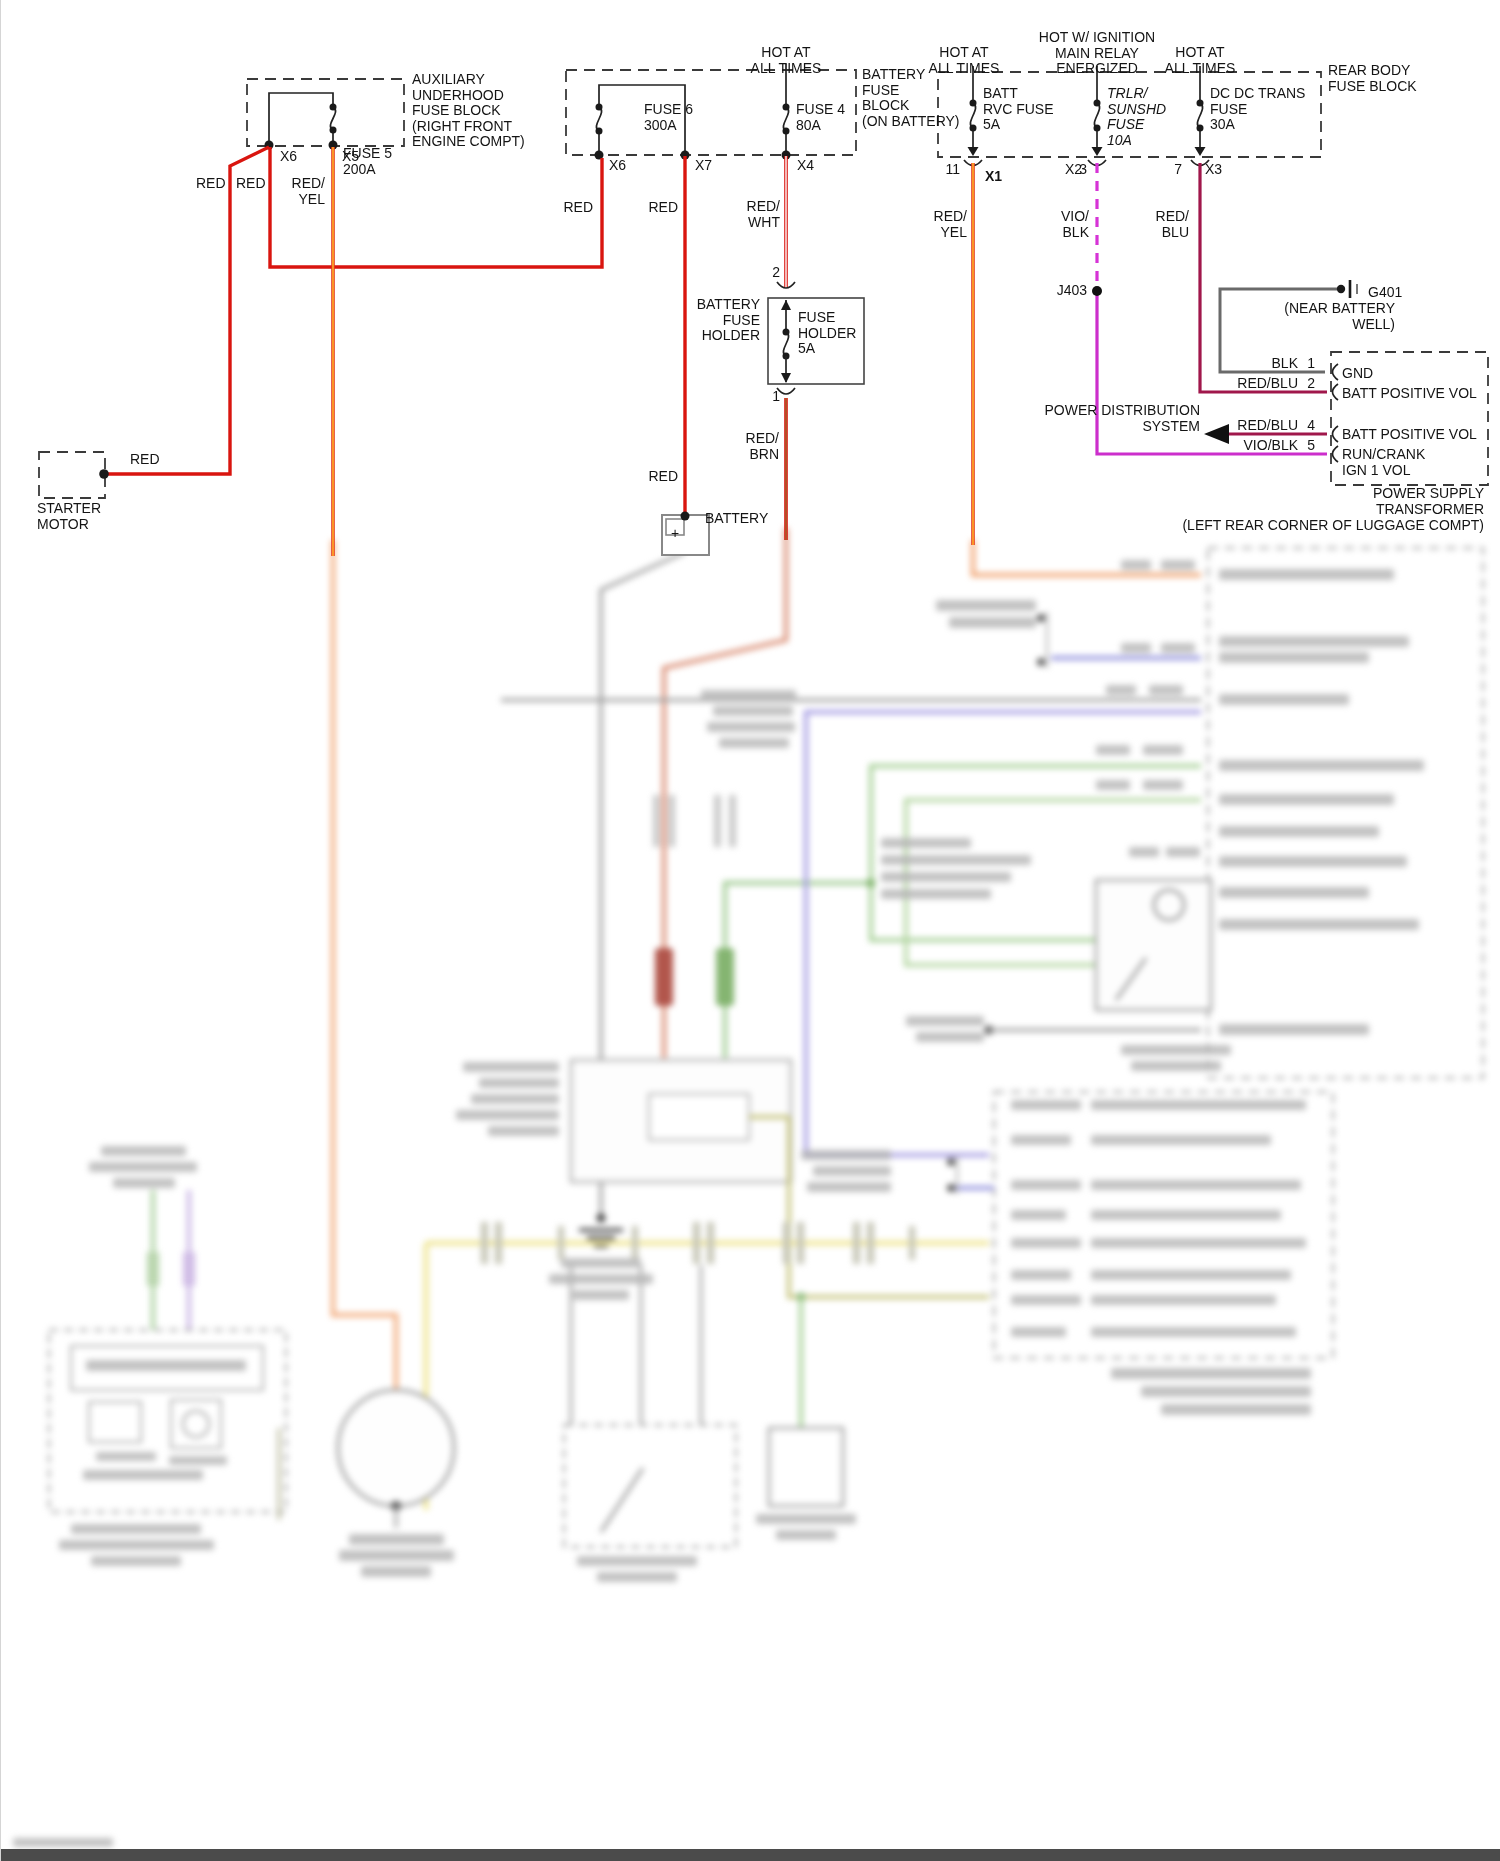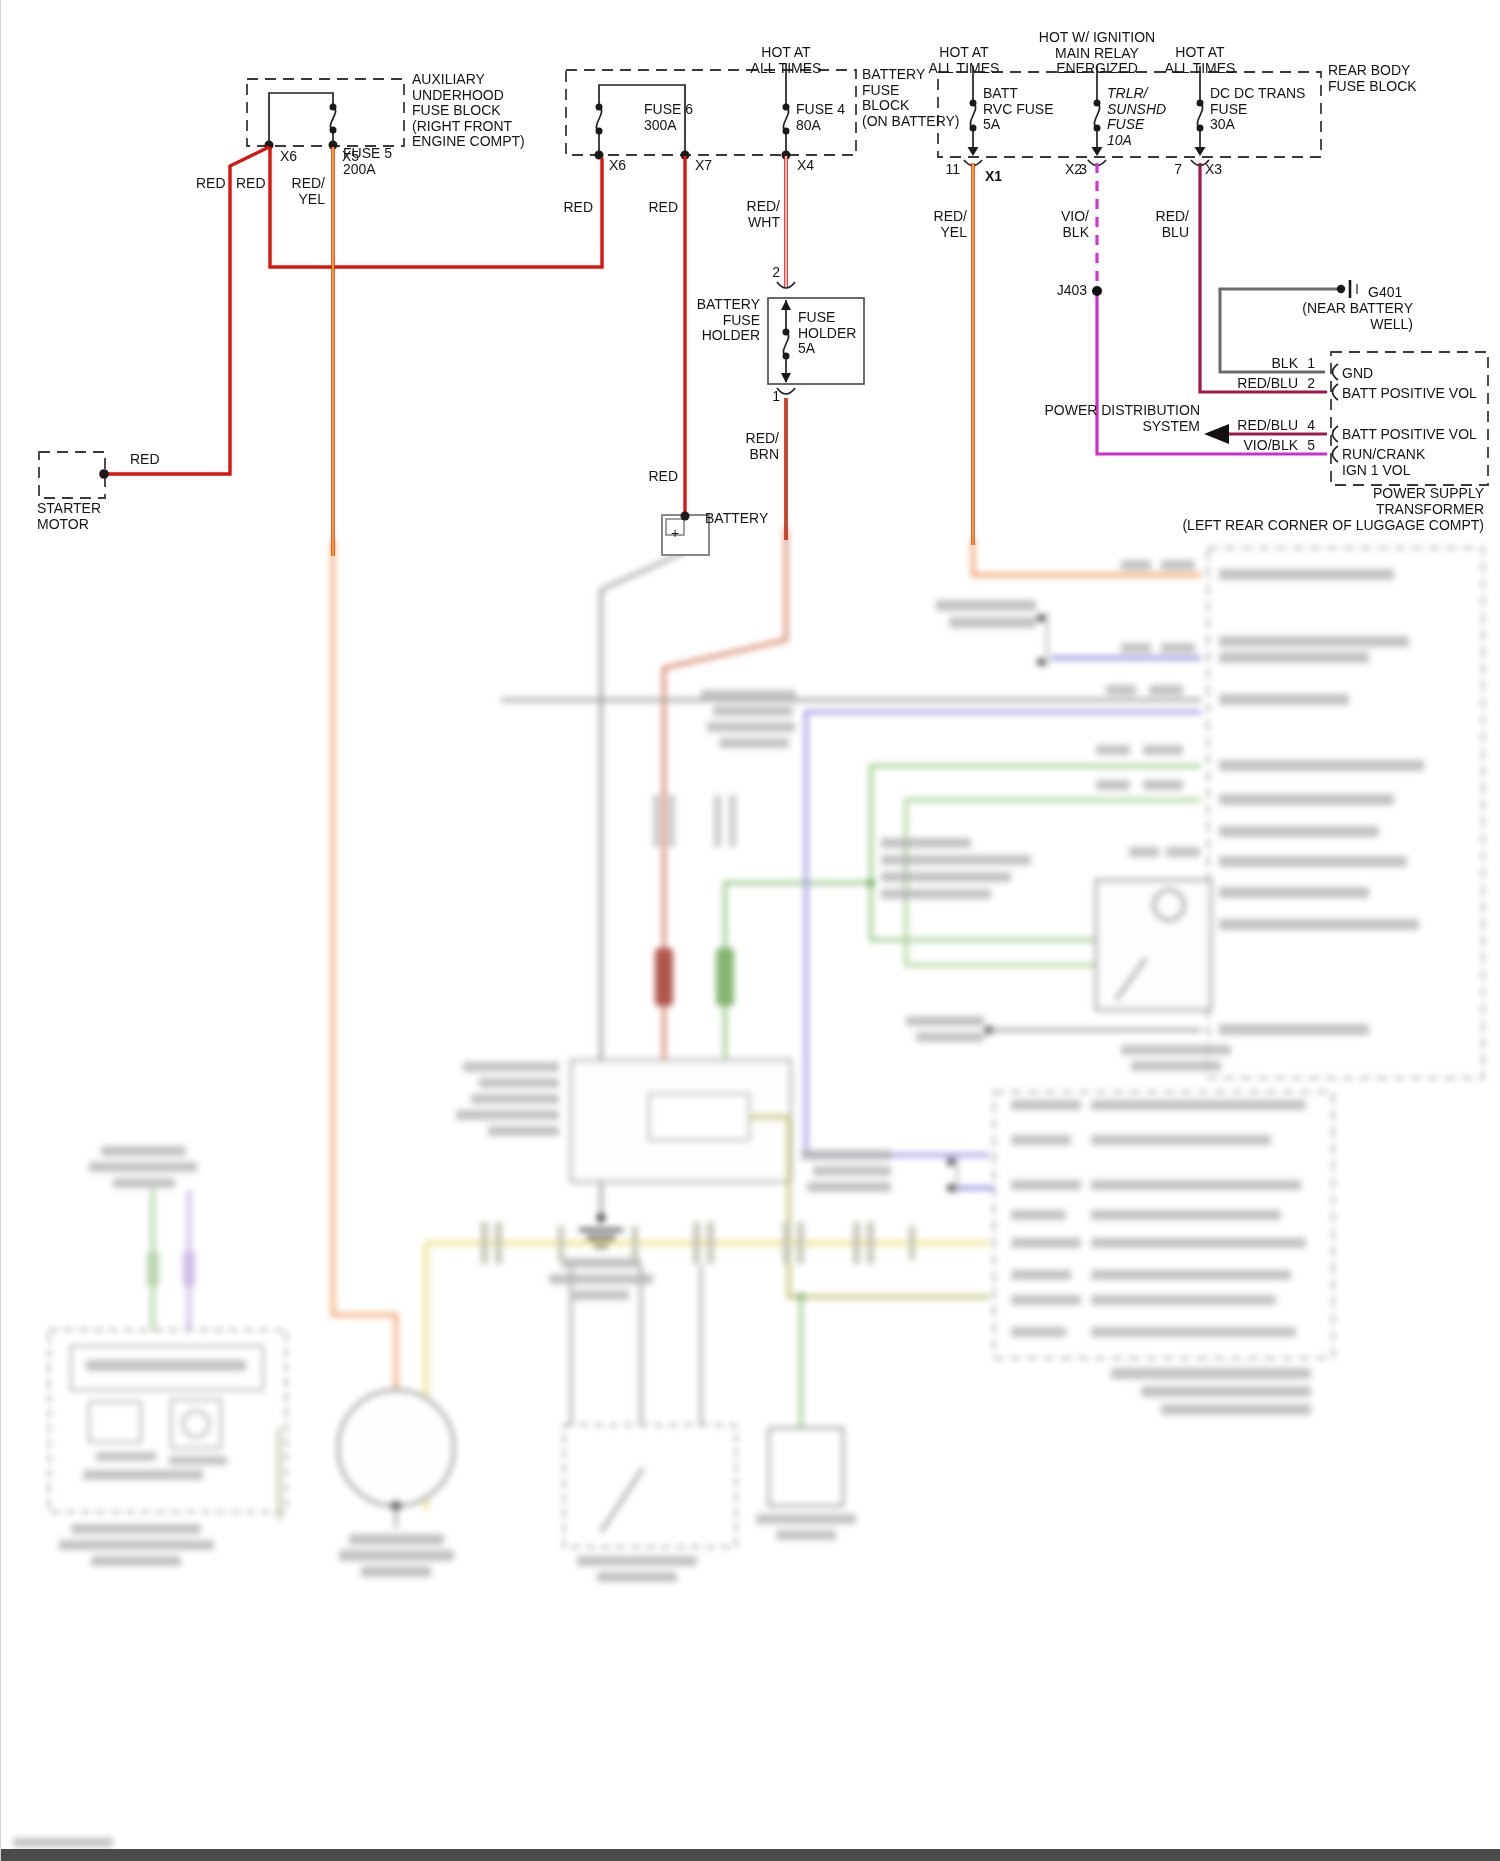--- a/index.html
+++ b/index.html
@@ -407,21 +407,21 @@
     <div class="lbl r" style="top: 162px; right: 319px;">7</div>
     <div class="lbl l" style="top: 162px; left: 1204px;">X3</div>
     <div class="lbl r" style="top: 209px; right: 534px;">RED/
 YEL</div>
     <div class="lbl r" style="top: 209px; right: 412px;">VIO/
 BLK</div>
     <div class="lbl r" style="top: 209px; right: 312px;">RED/
 BLU</div>
     <div class="lbl r" style="top: 283px; right: 414px;">J403</div>
     <div class="lbl l" style="top: 285px; left: 1367px;">G401</div>
-    <div class="lbl r" style="top: 301px; right: 88px;">(NEAR BATTERY
+    <div class="lbl r" style="top: 301px; right: 106px;">(NEAR BATTERY
 WELL)</div>
     <div class="lbl r" style="top: 356px; right: 203px;">BLK</div>
     <div class="lbl r" style="top: 356px; right: 186px;">1</div>
     <div class="lbl r" style="top: 376px; right: 203px;">RED/BLU</div>
     <div class="lbl r" style="top: 376px; right: 186px;">2</div>
     <div class="lbl r" style="top: 418px; right: 203px;">RED/BLU</div>
     <div class="lbl r" style="top: 418px; right: 186px;">4</div>
     <div class="lbl r" style="top: 438px; right: 203px;">VIO/BLK</div>
     <div class="lbl r" style="top: 438px; right: 186px;">5</div>
     <div class="lbl l" style="top: 366px; left: 1341px;">GND</div>

